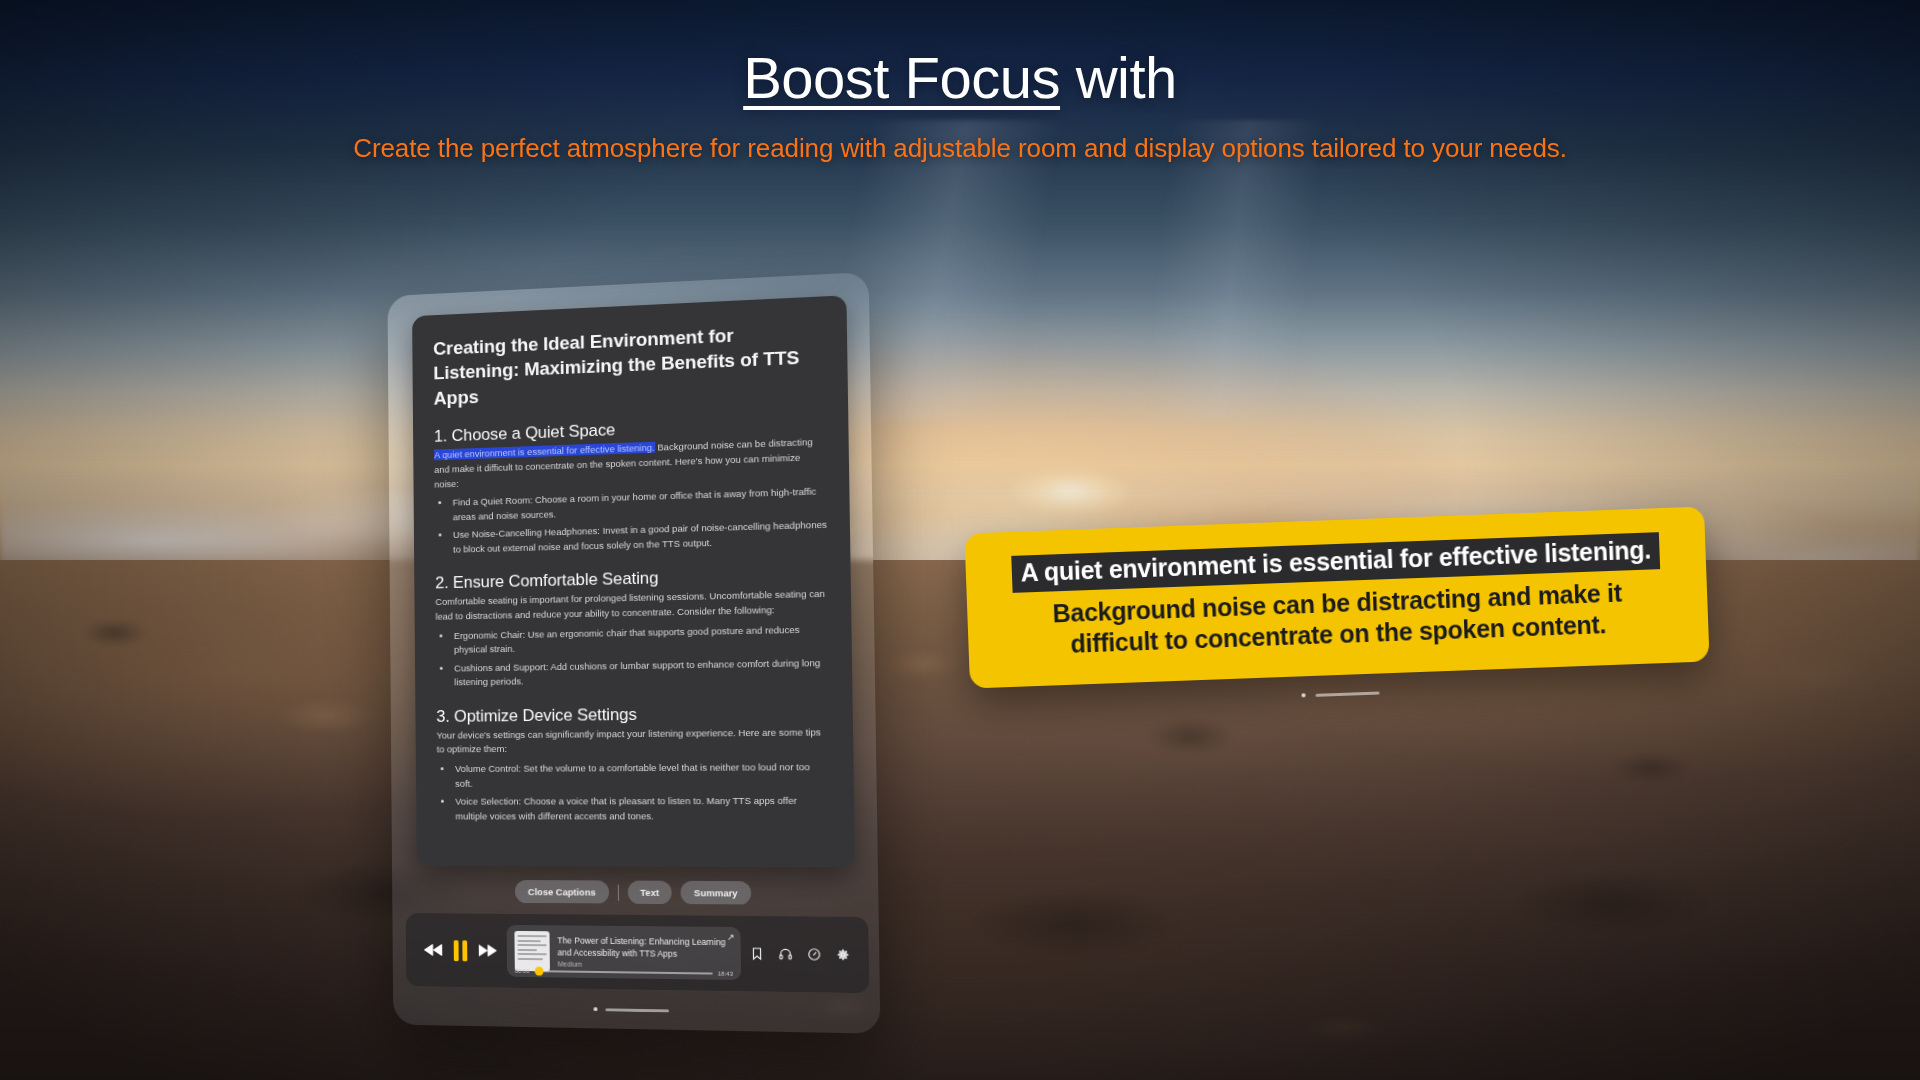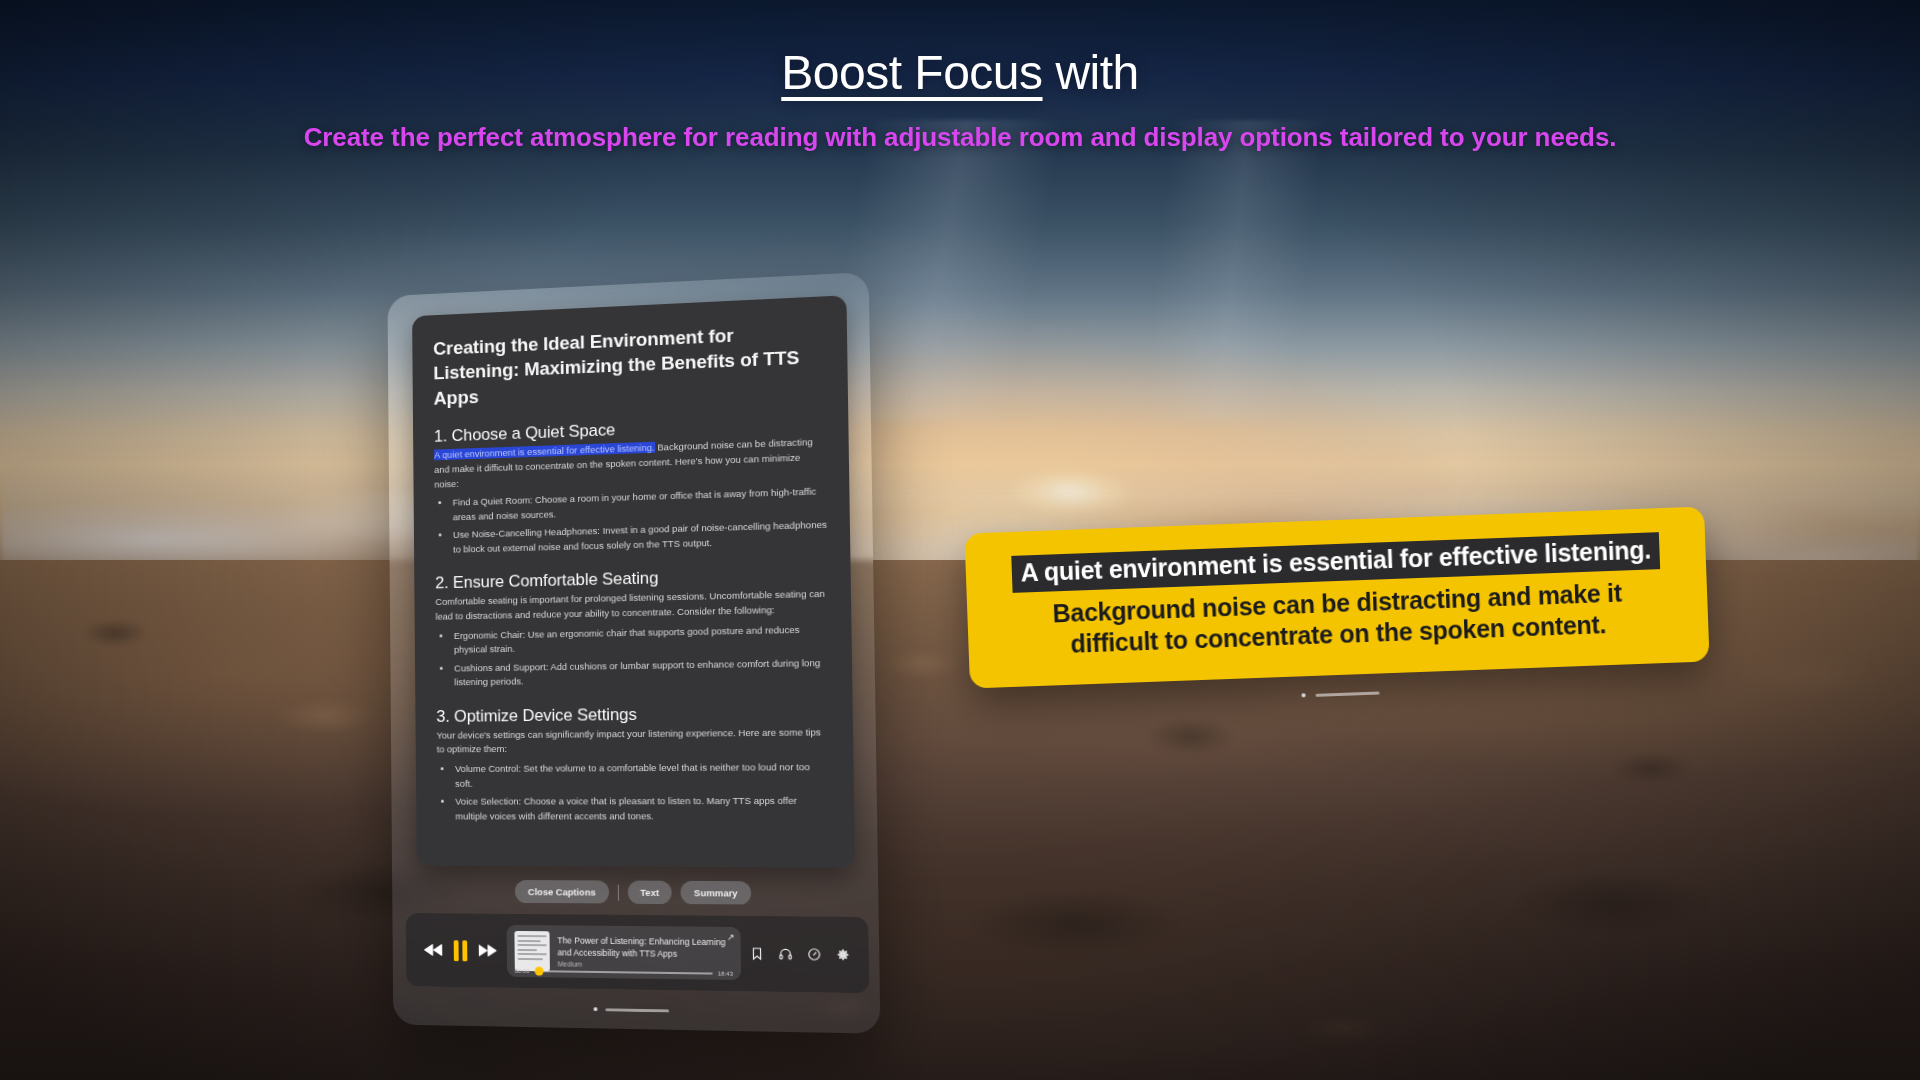--- a/index.html
+++ b/index.html
@@ -131,37 +131,37 @@
 
   
   #hero {
     position: absolute; top: 0; left: 0; width: 1920px;
     text-align: center;
     z-index: 20;
   }
   #headline {
     margin-top: 46px;
     color: #ffffff;
-    font-size: 48px;
+    font-size: 58px;
     font-weight: 400;
     line-height: 1.12;
     letter-spacing: -0.5px;
     text-shadow: 0 2px 14px rgba(0,0,0,.42);
   }
   #headline .line { display: block; }
   .hl-underline {
     text-decoration: underline;
     text-decoration-thickness: 4px;
     text-underline-offset: 8px;
   }
   #subhead {
     margin-top: 22px;
-    color: #d946ef;
+    color: #f97316;
     font-size: 26px;
-    font-weight: 700;
+    font-weight: 400;
     letter-spacing: -0.1px;
     text-shadow: 0 2px 10px rgba(0,0,0,.45);
   }
 
   
   #tablet-wrap {
     position: absolute;
     left: 382px; top: 282px;
     width: 490px; height: 745px;
     z-index: 25;

